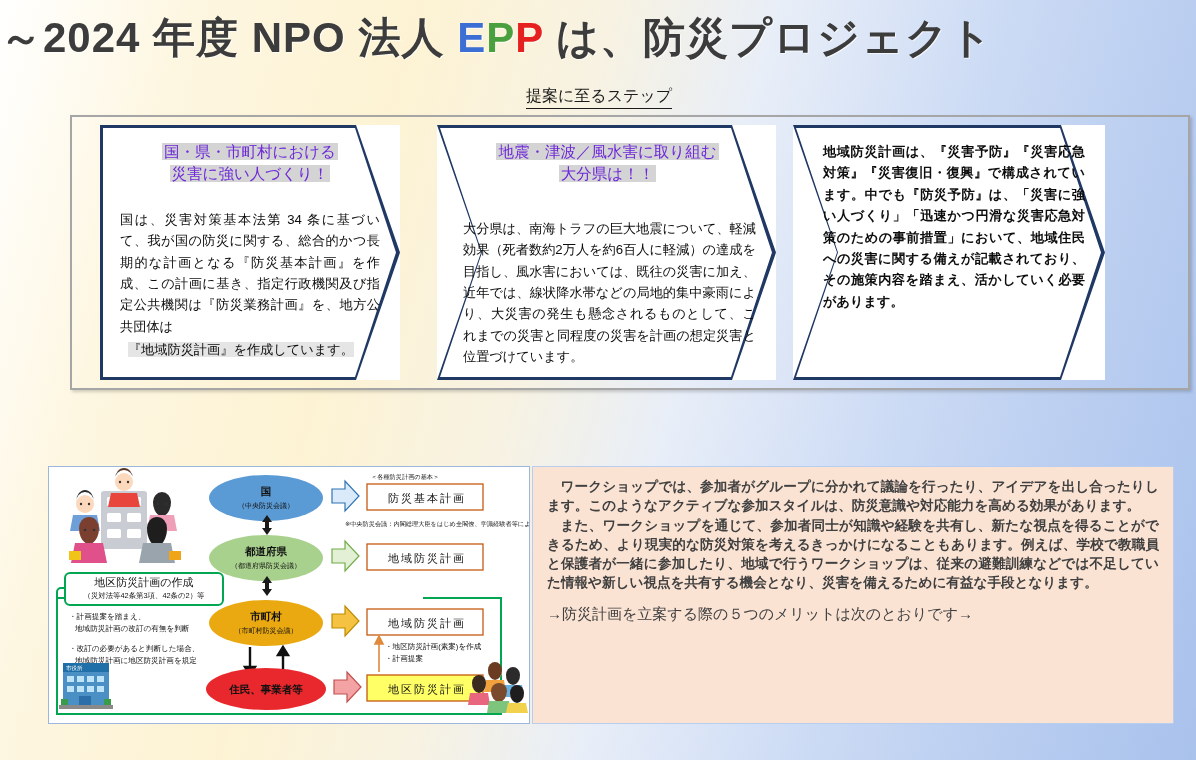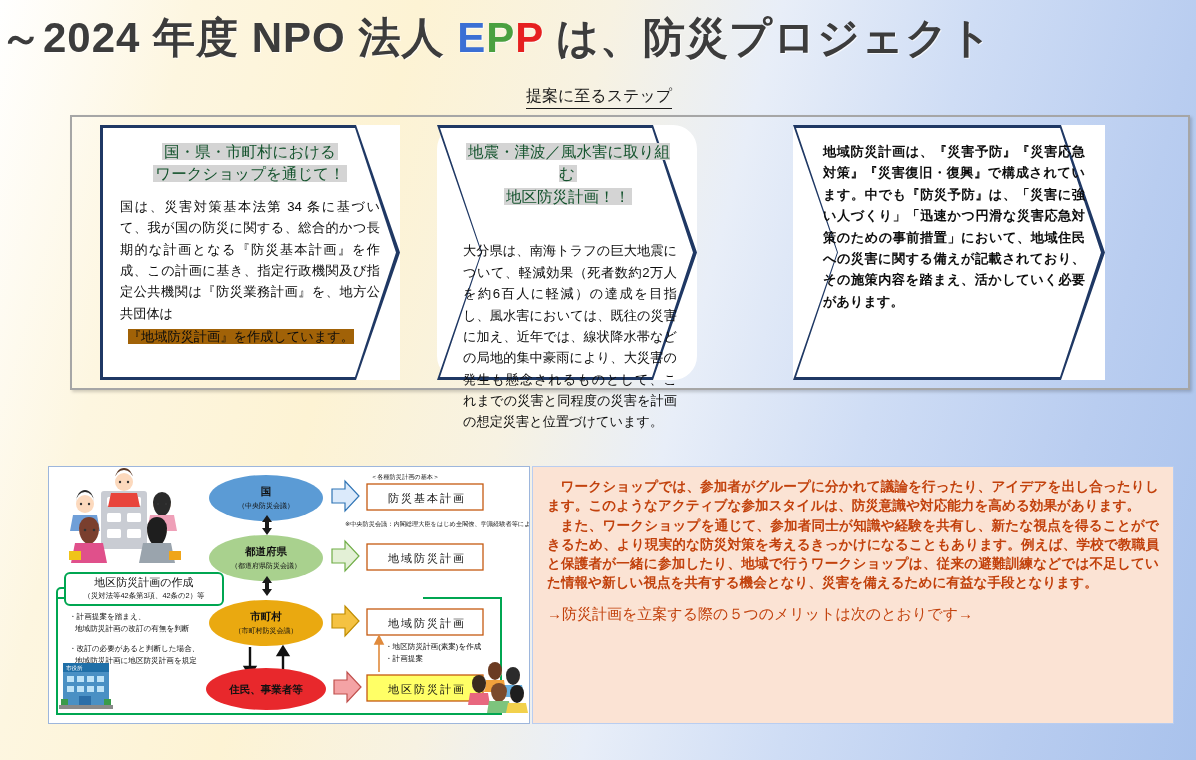--- a/index.html
+++ b/index.html
@@ -61,53 +61,53 @@
   }
   .chev .outer{background:#1f3864;clip-path:polygon(0 0, calc(100% - 44px) 0, 100% 50%, calc(100% - 44px) 100%, 0 100%);}
   .chev.notch .outer{clip-path:polygon(0 0, calc(100% - 44px) 0, 100% 50%, calc(100% - 44px) 100%, 0 100%, 44px 50%);}
   .chev .inner{background:#ffffff;clip-path:polygon(3px 3px, calc(100% - 45px) 3px, calc(100% - 4px) 50%, calc(100% - 45px) calc(100% - 3px), 3px calc(100% - 3px));}
   .chev.notch .inner{clip-path:polygon(3px 3px, calc(100% - 45px) 3px, calc(100% - 4px) 50%, calc(100% - 45px) calc(100% - 3px), 3px calc(100% - 3px), 45px 50%);}
 
   .chev-body{position:absolute;left:0;top:0;width:100%;height:100%;padding:16px 20px 10px 20px;box-sizing:border-box;}
   .chev.notch .chev-body{padding-left:52px;}
 
   .chev-head{
-    text-align:center;font-size:15.5px;line-height:1.45;color:#14532d;
-    margin-bottom:10px;
+    text-align:center;font-size:15.5px;line-height:1.45;color:#6d28d9;
+    margin-bottom:23px;
   }
   .chev-head span{background:#d4d4d4;padding:0 2px;}
   .chev-p{
     font-size:13.2px;line-height:1.62;color:#0d0d0d;
     text-align:justify;text-justify:inter-ideograph;
   }
-  .hl{background:#a16207;}
+  .hl{background:#e5e5e5;}
 
   #chev1{left:100px;width:300px;}
-  #chev2{left:437px;width:260px;border-radius:24px;}
+  #chev2{left:437px;width:339px;}
   #chev3{left:793px;width:312px;}
 
   
   .diagram{
     position:absolute;left:48px;top:466px;width:482px;height:258px;
     background:#ffffff;border:1px solid #9db6dc;box-sizing:border-box;
     overflow:hidden;
   }
   .diagram svg{display:block;}
 
   
   .panel{
     position:absolute;left:532px;top:466px;width:642px;height:258px;
     background:#fbe3d4;border:1px solid #b9cdf0;box-sizing:border-box;
     padding:10px 14px 8px 14px;
   }
   .panel h2{
     margin:2px 0 4px 0;font-size:16.5px;text-align:center;font-weight:bold;color:#0d0d0d;
   }
   .panel p{
-    margin:0;font-size:13.6px;line-height:1.42;color:#c2410c;font-weight:bold;
+    margin:0;font-size:13.6px;line-height:1.42;color:#404040;font-weight:bold;
     text-align:justify;text-justify:inter-ideograph;text-indent:1em;
   }
   .panel .closing{
     margin-top:10px;text-align:left;text-indent:0;font-size:15px;font-weight:normal;
   }
 </style>
 </head>
 <body>
 
 <div class="title-wrap">
@@ -119,34 +119,34 @@
 </div>
 
 <div class="band"></div>
 
 <div class="chev" id="chev1">
   <div class="outer"></div>
   <div class="inner"></div>
   <div class="chev-body">
     <div class="chev-head">
       <span>国・県・市町村における</span><br>
-      <span>ワークショップを通じて！</span>
+      <span>災害に強い人づくり！</span>
     </div>
     <div class="chev-p">国は、災害対策基本法第 34 条に基づいて、我が国の防災に関する、総合的かつ長期的な計画となる『防災基本計画』を作成、この計画に基き、指定行政機関及び指定公共機関は『防災業務計画』を、地方公共団体は</div>
     <div class="chev-p" style="text-indent:0.6em;margin-top:2px;"><span class="hl">『地域防災計画』を作成しています。</span></div>
   </div>
 </div>
 
 <div class="chev notch" id="chev2">
   <div class="outer"></div>
   <div class="inner"></div>
   <div class="chev-body">
     <div class="chev-head" style="margin-left:-30px;">
       <span>地震・津波／風水害に取り組む</span><br>
-      <span>地区防災計画！！</span>
+      <span>大分県は！！</span>
     </div>
     <div class="chev-p" style="margin-left:-26px;margin-top:32px;">大分県は、南海トラフの巨大地震について、軽減効果（死者数約2万人を約6百人に軽減）の達成を目指し、風水害においては、既往の災害に加え、近年では、線状降水帯などの局地的集中豪雨により、大災害の発生も懸念されるものとして、これまでの災害と同程度の災害を計画の想定災害と位置づけています。</div>
   </div>
 </div>
 
 <div class="chev notch" id="chev3">
   <div class="outer"></div>
   <div class="inner"></div>
   <div class="chev-body">
     <div class="chev-p" style="margin-left:-22px;font-weight:bold;">地域防災計画は、『災害予防』『災害応急対策』『災害復旧・復興』で構成されています。中でも『防災予防』は、「災害に強い人づくり」「迅速かつ円滑な災害応急対策のための事前措置」において、地域住民への災害に関する備えが記載されており、その施策内容を踏まえ、活かしていく必要があります。</div>

